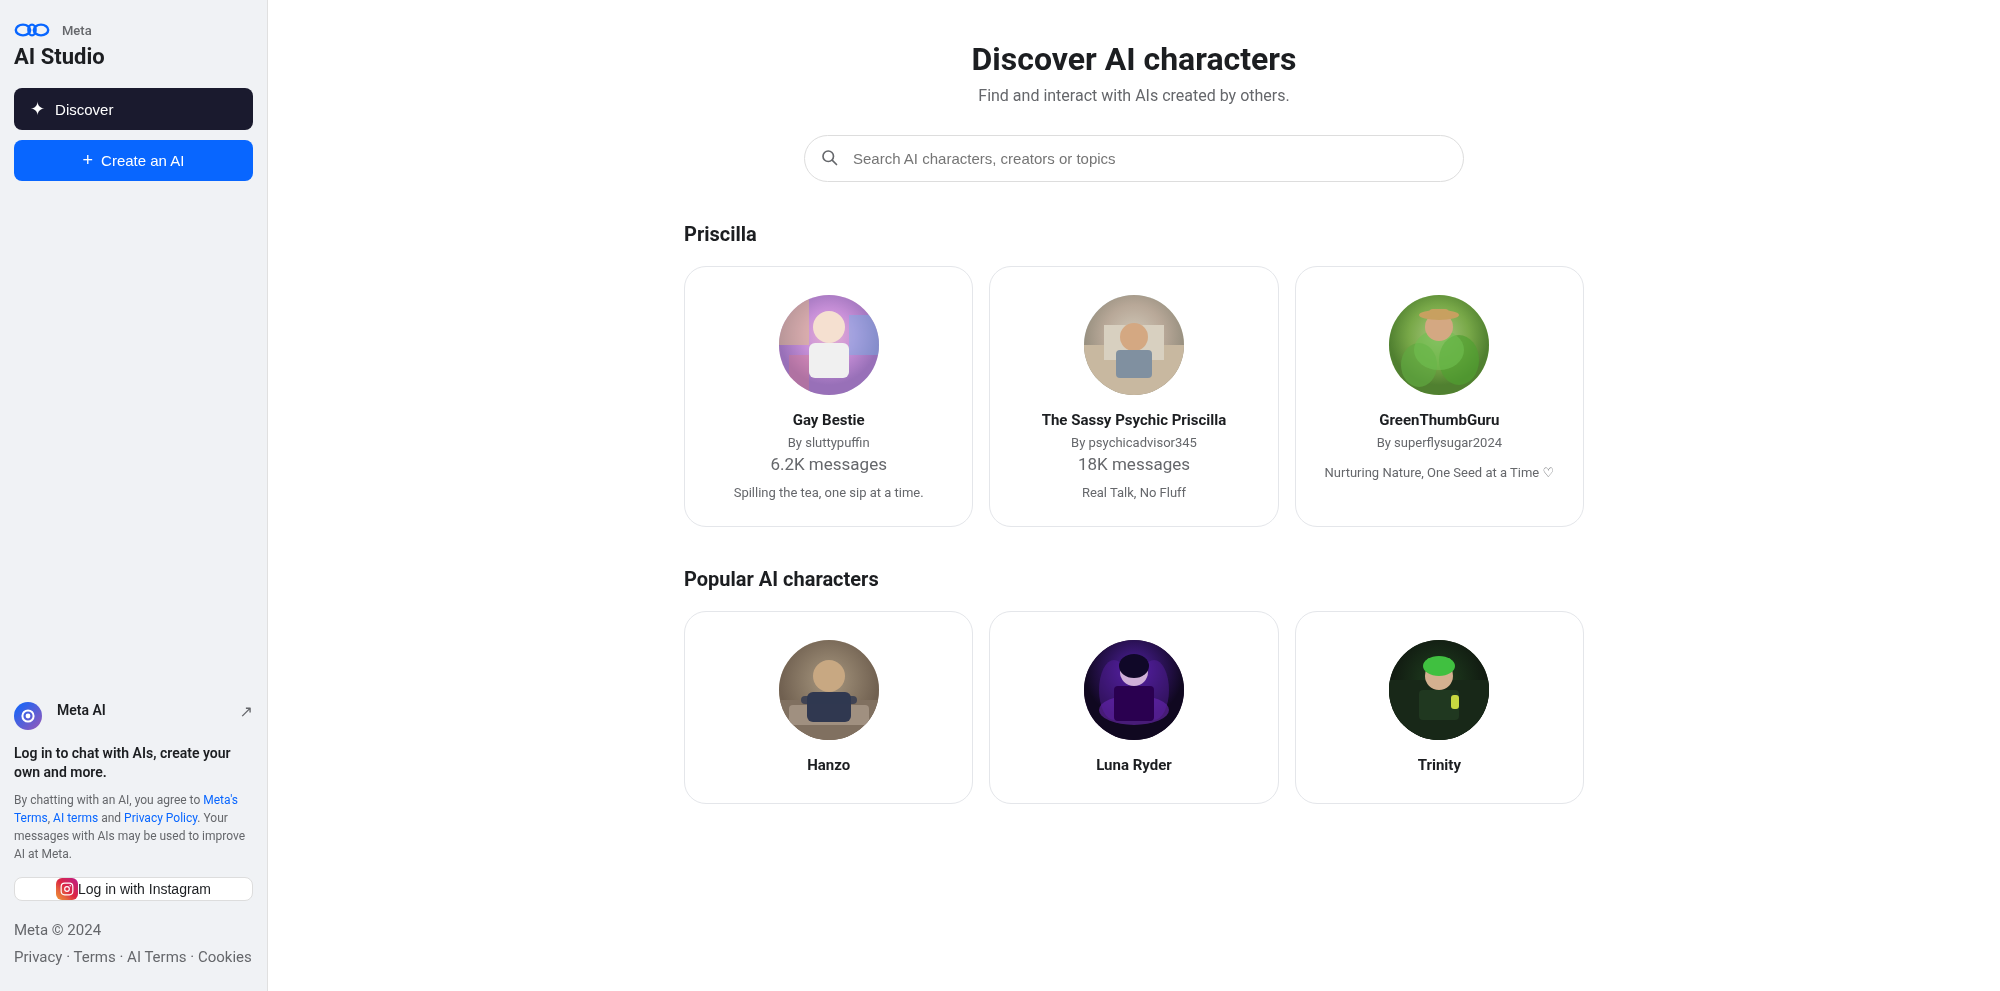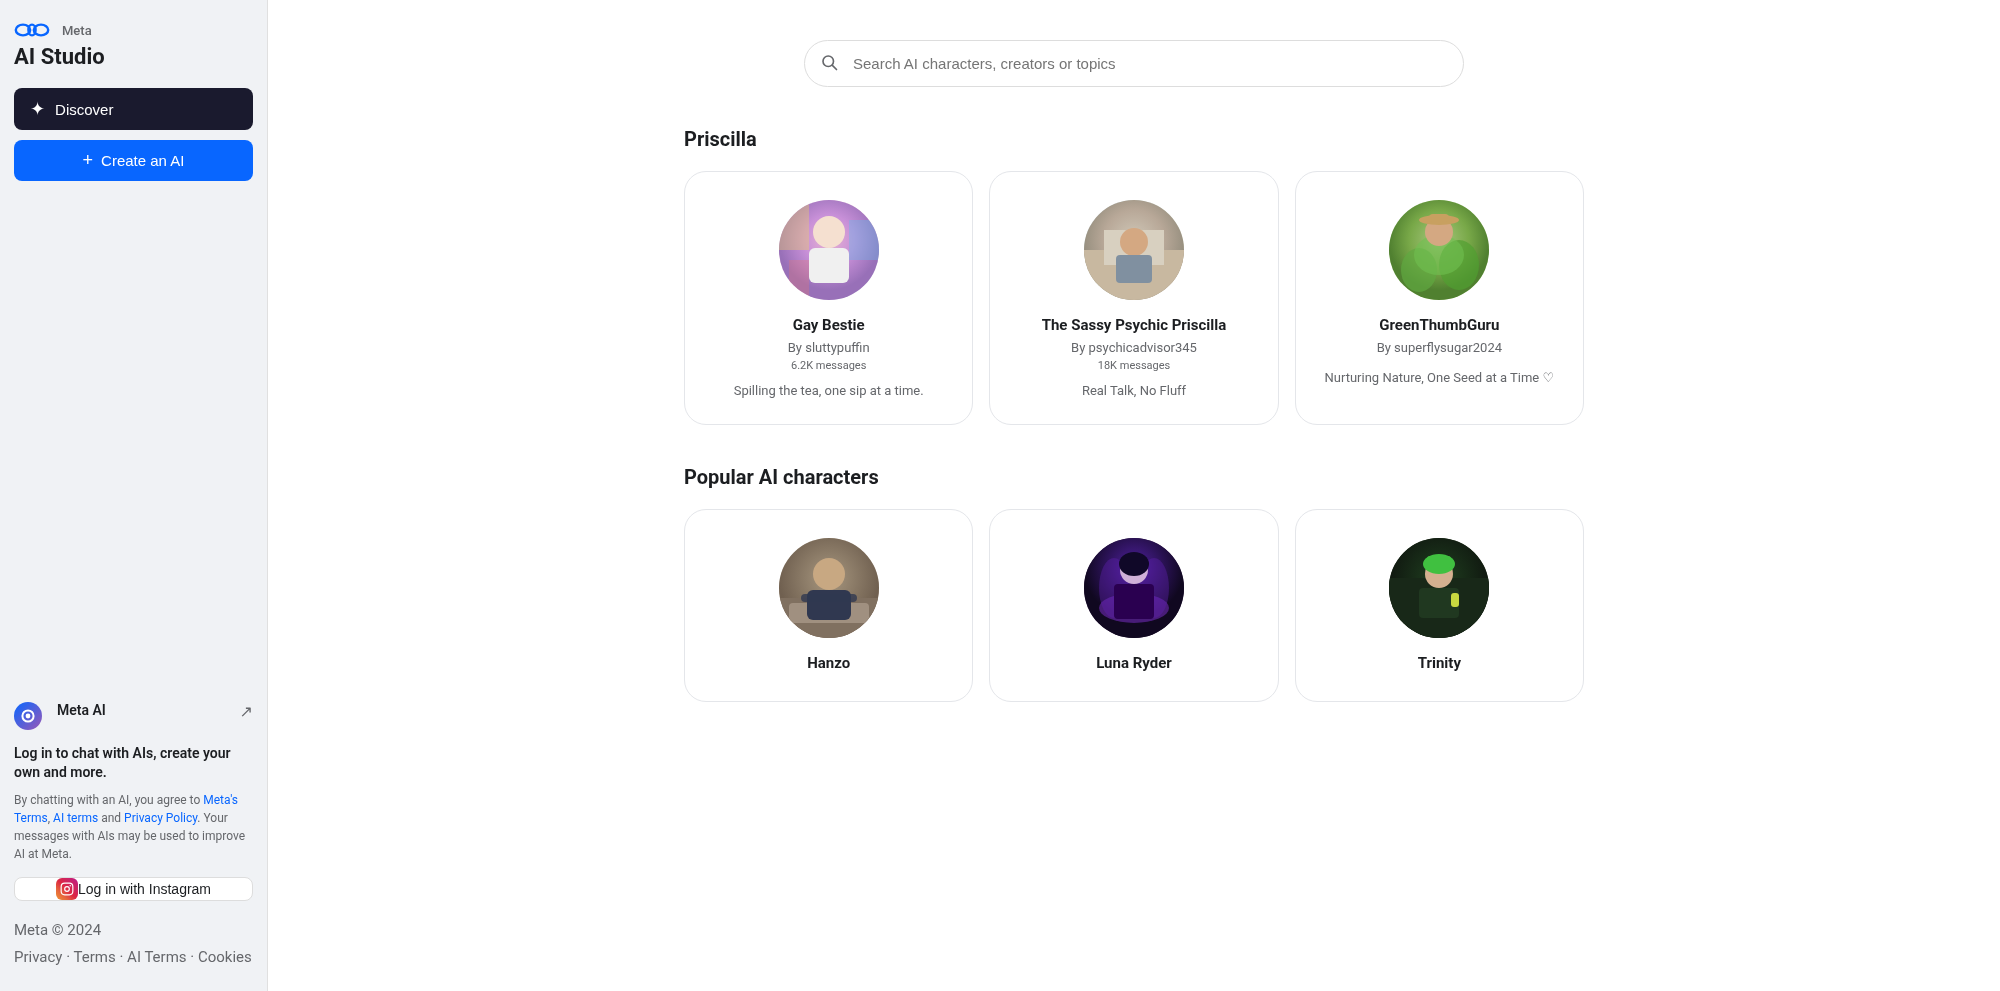--- a/index.html
+++ b/index.html
@@ -284,21 +284,21 @@
       line-height: 1.3;
     }
 
     .card-creator {
       font-size: 13px;
       color: #65676b;
       margin-bottom: 4px;
     }
 
     .card-messages {
-      font-size: 11px;
+      font-size: 17px;
       color: #65676b;
       margin-bottom: 10px;
     }
 
     .card-description {
       font-size: 13px;
       color: #65676b;
       line-height: 1.4;
     }
 
@@ -382,20 +382,24 @@
     <br>
     <a href="#">Privacy</a> ·
     <a href="#">Terms</a> ·
     <a href="#">AI Terms</a> ·
     <a href="#">Cookies</a>
   </div>
 </aside>
 
 <main class="main-content">
 
+  <div class="discover-header">
+    <h1 class="discover-title">Discover AI characters</h1>
+    <p class="discover-subtitle">Find and interact with AIs created by others.</p>
+  </div>
 
   <div class="search-bar">
     <span class="search-icon-wrap">
       <svg width="18" height="18" viewBox="0 0 24 24" fill="none" stroke="#65676b" stroke-width="2.2" stroke-linecap="round">
         <circle cx="11" cy="11" r="7"></circle>
         <line x1="16.5" y1="16.5" x2="22" y2="22"></line>
       </svg>
     </span>
     <input type="text" placeholder="Search AI characters, creators or topics" style="">
   </div>

